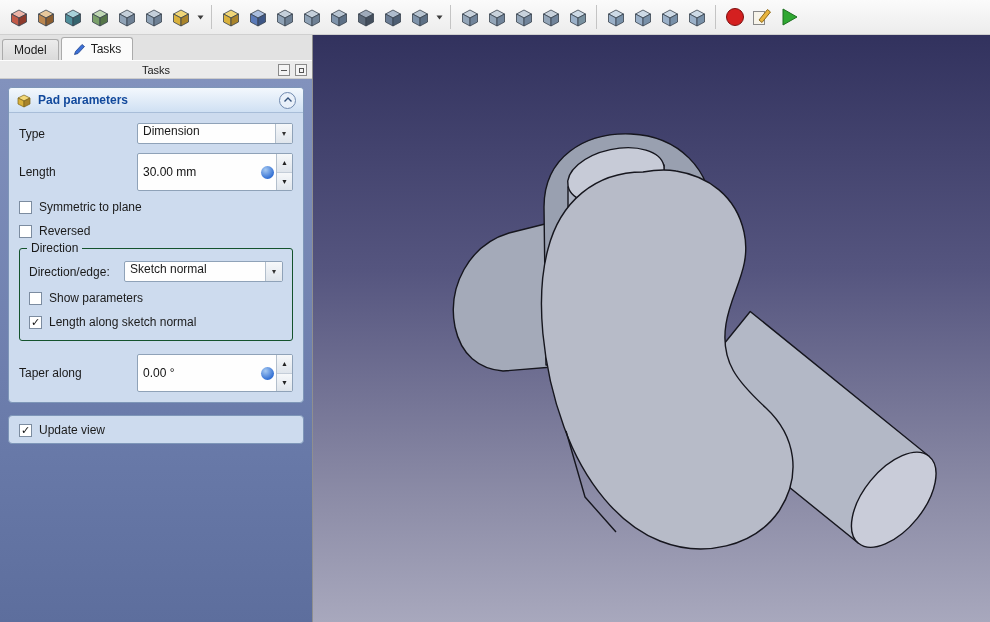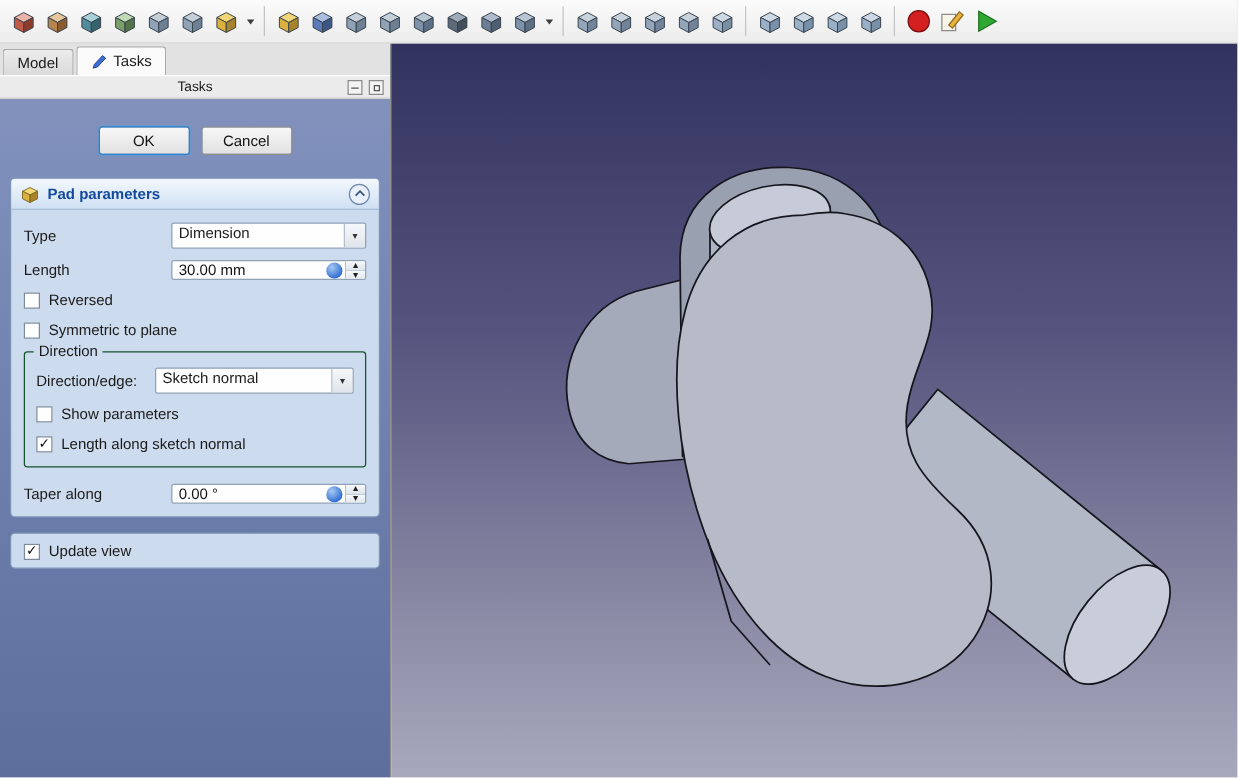--- a/index.html
+++ b/index.html
@@ -39,21 +39,21 @@
   .sec-title { flex:1; font-weight:bold; font-size:12px; color:#12499c; }
   .collapse-btn { width:17px; height:17px; border:1px solid #7089ae; border-radius:50%; background:#e9f0f9; display:flex; align-items:center; justify-content:center; }
   .sec-body { padding:10px 10px 8px; }
 
   .frow { display:flex; align-items:center; margin-bottom:9px; }
   .frow > label { flex:0 0 118px; }
   .combo { flex:1; height:21px; background:#fefefe; border:1px solid #8fa2b8; border-radius:2px; display:flex; align-items:flex-start; overflow:hidden; }
   .combo .ctext { flex:1; padding-left:5px; white-space:nowrap; }
   .combo .carrow { width:17px; align-self:stretch; display:flex; align-items:center; justify-content:center; font-size:8px; color:#333; background:linear-gradient(#f6f8fa,#dfe5ec); border-left:1px solid #b3bfcc; }
 
-  .spin { flex:1; height:16px; background:#fefefe; border:1px solid #8fa2b8; border-radius:2px; display:flex; align-items:center; overflow:hidden; }
+  .spin { flex:1; height:38px; background:#fefefe; border:1px solid #8fa2b8; border-radius:2px; display:flex; align-items:center; overflow:hidden; }
   .spin input { flex:1; min-width:0; border:none; outline:none; font:12px "Liberation Sans",sans-serif; padding-left:5px; background:transparent; color:#111; }
   .fx { width:13px; height:13px; flex:0 0 13px; border-radius:50%; background:radial-gradient(circle at 35% 30%, #a6c9f2, #2c6bd2 75%); margin-right:2px; }
   .spinbtns { width:16px; align-self:stretch; display:flex; flex-direction:column; border-left:1px solid #b3bfcc; }
   .spinbtns span { flex:1; display:flex; align-items:center; justify-content:center; font-size:7px; line-height:1; color:#222; background:linear-gradient(#f6f8fa,#dfe5ec); }
   .spinbtns span:first-child { border-bottom:1px solid #c4cdd8; }
 
   .checkrow { display:flex; align-items:center; gap:7px; margin-bottom:10px; }
   .cb { width:13px; height:13px; flex:0 0 13px; background:#fff; border:1px solid #7c8ca0; display:flex; align-items:center; justify-content:center; }
   .cb.checked::after { content:"✓"; font-size:11px; line-height:1; color:#111; }
 
@@ -352,24 +352,20 @@
             <span class="dash"></span>
           </div>
         <div class="pt-btn">
             <span class="sq"></span>
           </div>
       </div>
     </div>
 
     <div class="content">
 
-      <div class="btnrow">
-        <button class="btn default">OK</button>
-        <button class="btn">Cancel</button>
-      </div>
 
       <div class="section">
         <div class="sec-head">
           <svg width="16" height="16" viewBox="0 0 16 16">
             <g stroke="#7a621a" stroke-width="0.7" stroke-linejoin="round">
               <path d="M2 6 L8 3 L14 6 L8 9 Z" fill="#f2d878"></path>
               <path d="M2 6 L8 9 L8 15 L2 12 Z" fill="#d9b13c"></path>
               <path d="M14 6 L8 9 L8 15 L14 12 Z" fill="#a8832a"></path>
             </g>
           </svg>
@@ -398,26 +394,26 @@
               <span class="fx"></span>
               <div class="spinbtns">
                 <span>▲</span>
                 <span>▼</span>
               </div>
             </div>
           </div>
 
           <div class="checkrow">
             <span class="cb"></span>
-            <span>Reversed</span>
+            <span>Symmetric to plane</span>
           </div>
 
           <div class="checkrow">
             <span class="cb"></span>
-            <span>Symmetric to plane</span>
+            <span>Reversed</span>
           </div>
 
           <div class="groupbox">
             <span class="legend">Direction</span>
             <div class="frow">
               <label>Direction/edge:</label>
               <div class="combo">
                 <span class="ctext">Sketch normal</span>
                 <span class="carrow">▾</span>
               </div>

